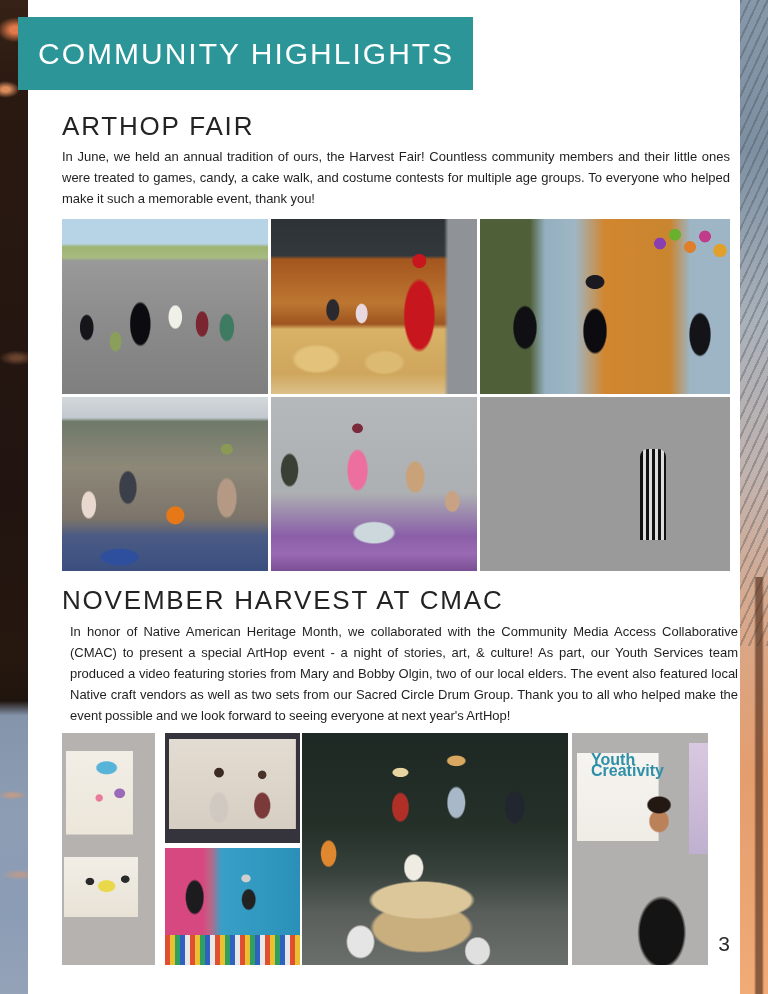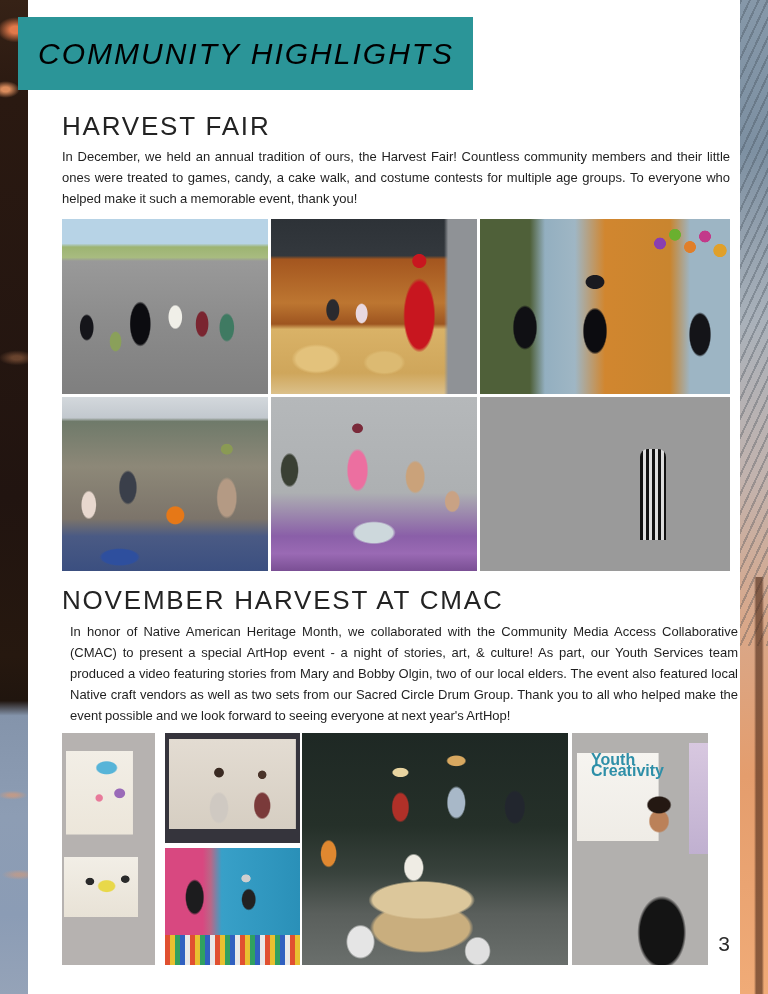--- a/index.html
+++ b/index.html
@@ -221,25 +221,25 @@
   }
 </style>
 </head>
 <body>
 
 <div class="bg-strip left"></div>
 <div class="bg-strip right"></div>
 <div class="page-sheet"></div>
 
 <div class="banner" style="background:#2b9598;">
-  <span style="color: #000000; font-style: italic;">COMMUNITY HIGHLIGHTS</span>
+  <span style="color: #ffffff;">COMMUNITY HIGHLIGHTS</span>
 </div>
 
-<h2 class="h-section" id="heading-1">HARVEST FAIR</h2>
-<p class="body-copy" id="body-1">In December, we held an annual tradition of ours, the Harvest Fair! Countless community members and their little ones were treated to games, candy, a cake walk, and costume contests for multiple age groups. To everyone who helped make it such a memorable event, thank you!</p>
+<h2 class="h-section" id="heading-1">ARTHOP FAIR</h2>
+<p class="body-copy" id="body-1">In June, we held an annual tradition of ours, the Harvest Fair! Countless community members and their little ones were treated to games, candy, a cake walk, and costume contests for multiple age groups. To everyone who helped make it such a memorable event, thank you!</p>
 
 <div class="collage-1">
   <div class="ph street-crowd" title="Crowd of families in costume walking the fair street between canopies"></div>
   <div class="ph hay-bales" title="Families seated on hay bales before an autumn backdrop while a woman in a red costume photographs them"></div>
   <div class="ph witches" title="Volunteers in witch costumes with balloons near an orange fence"></div>
   <div class="ph craft-table" title="Children doing crafts at a table with an orange bucket"></div>
   <div class="ph reptile-table" title="Guests holding small animals over a clear bin beside a girl in pink"></div>
   <div class="ph costume-group" title="Costumed group with a ghost and a black-and-white striped suit"></div>
 </div>
 

